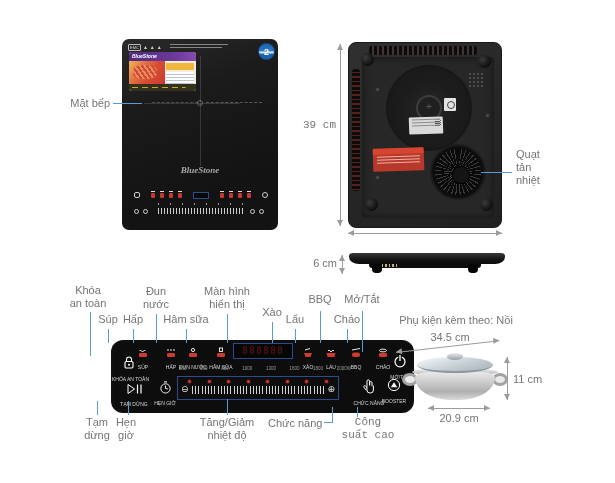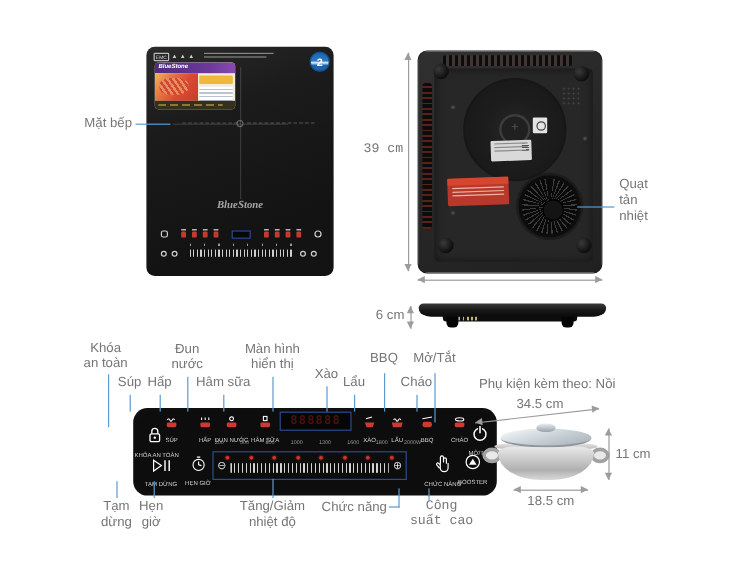--- a/index.html
+++ b/index.html
@@ -467,15 +467,15 @@
     <div class="handle" style="right:-3px;"></div>
     <div class="rim"></div>
     <div class="body"></div>
     <div class="lid"></div>
     <div class="knob"></div>
   </div>
 
   <div class="varrow" style="left:507px; top:357px; height:43px;"></div>
   <div class="dimtxt" style="left:513px; top:373px; width:40px;">11 cm</div>
   <div class="harrow" style="left:428px; top:408px; width:62px;"></div>
-  <div class="dimtxt" style="left:423px; top:412px; width:72px; text-align:center;">18.5 cm</div>
+  <div class="dimtxt" style="left:423px; top:412px; width:72px; text-align:center;">20.9 cm</div>
 
 </div>
 
 </body></html>

